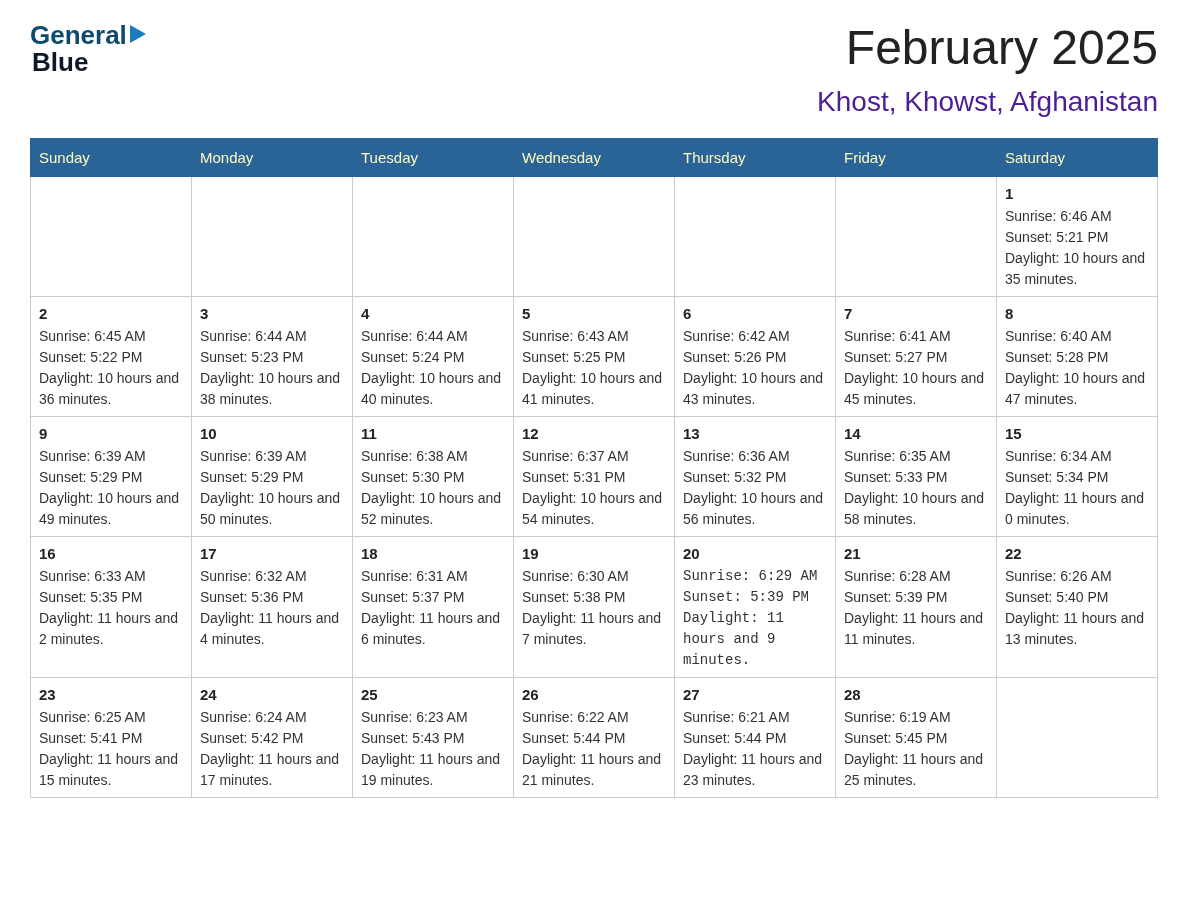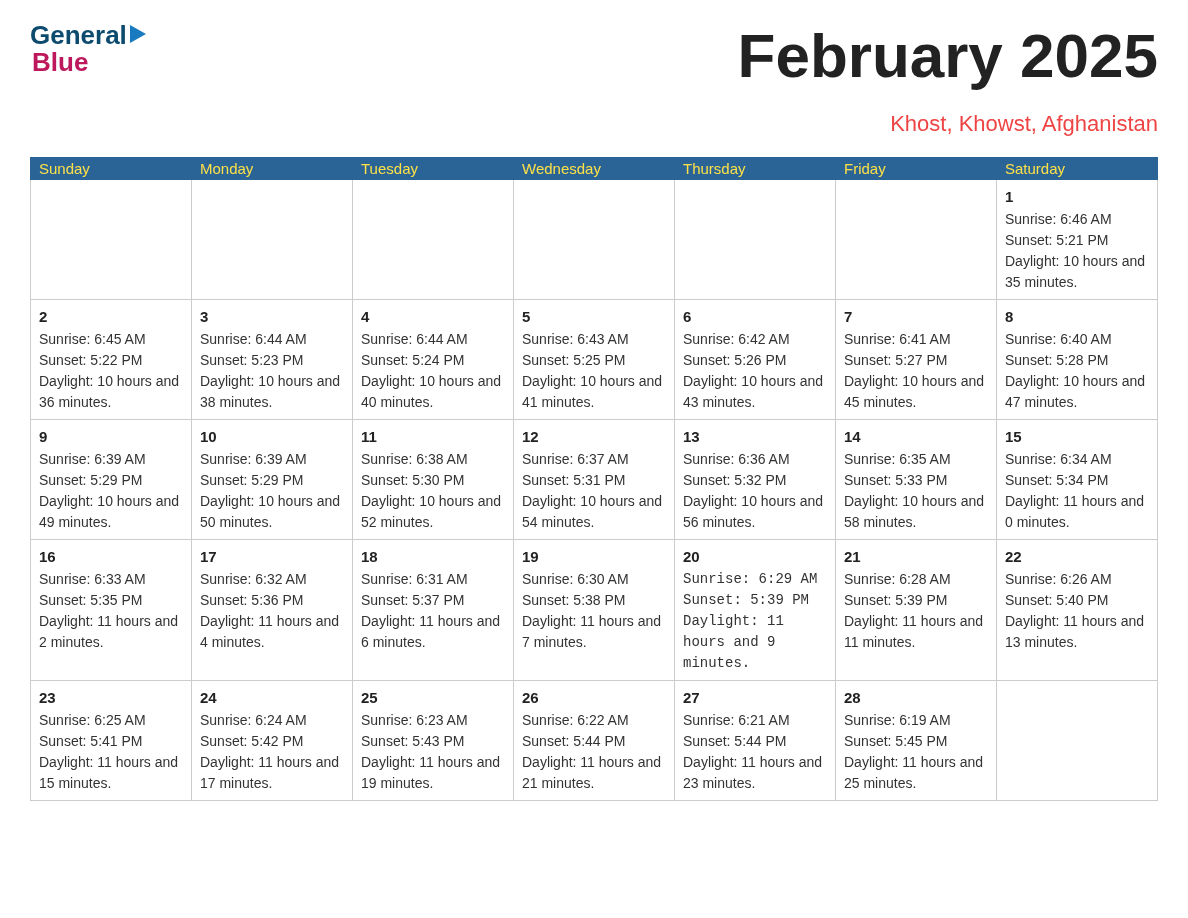--- a/index.html
+++ b/index.html
@@ -17,38 +17,38 @@
     }
     .logo {
       display: flex;
       flex-direction: column;
       align-items: flex-start;
     }
     .title-section {
       text-align: right;
     }
     .calendar-title {
-      font-size: 62px;
-      font-weight: bold;
+      font-size: 48px;
+      font-weight: normal;
       color: #222;
     }
     .calendar-subtitle {
-      font-size: 22px;
-      color: #ef4444;
-      margin-top: 20px;
+      font-size: 28px;
+      color: #4c1d95;
+      margin-top: 11px;
     }
     table {
       width: 100%;
       border-collapse: collapse;
       table-layout: fixed;
     }
     thead tr th {
       background-color: #2a6496;
-      color: #fde047;
-      padding: 2px 8px;
+      color: #fef9c3;
+      padding: 10px 8px;
       font-size: 15px;
       font-weight: normal;
       text-align: left;
       border: 1px solid #2a6496;
     }
     tbody tr td {
       vertical-align: top;
       padding: 8px 8px 6px 8px;
       border: 1px solid #ccc;
       height: 110px;
@@ -82,21 +82,21 @@
   </style>
 </head>
 <body>
 
 <div class="header">
   <div class="logo">
     <div class="logo-row">
       <span style="font-size:26px;font-weight:bold;color:#0c4a6e;">General</span>
       <span style="display:inline-block;width:0;height:0;border-top:9px solid transparent;border-bottom:9px solid transparent;border-left:16px solid #1a7abf;margin-left:3px;vertical-align:middle;position:relative;top:-2px;"></span>
     </div>
-    <div style="font-size:26px;font-weight:bold;color:#be185d;margin-top:-4px;padding-left:2px;">Blue</div>
+    <div style="font-size:26px;font-weight:bold;color:#0f172a;margin-top:-4px;padding-left:2px;">Blue</div>
   </div>
   <div class="title-section">
     <div class="calendar-title">February 2025</div>
     <div class="calendar-subtitle">Khost, Khowst, Afghanistan</div>
   </div>
 </div>
 
 <table>
   <thead>
     <tr>

